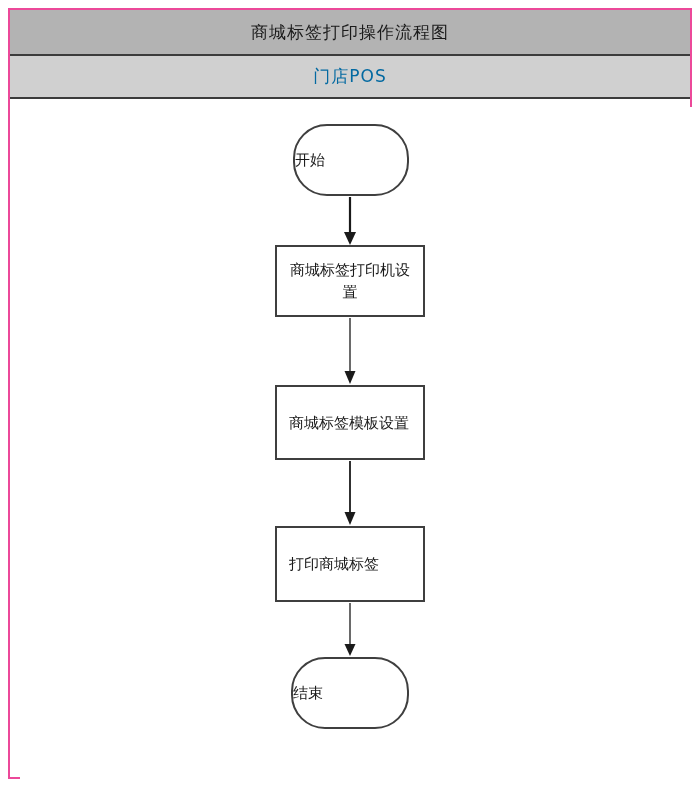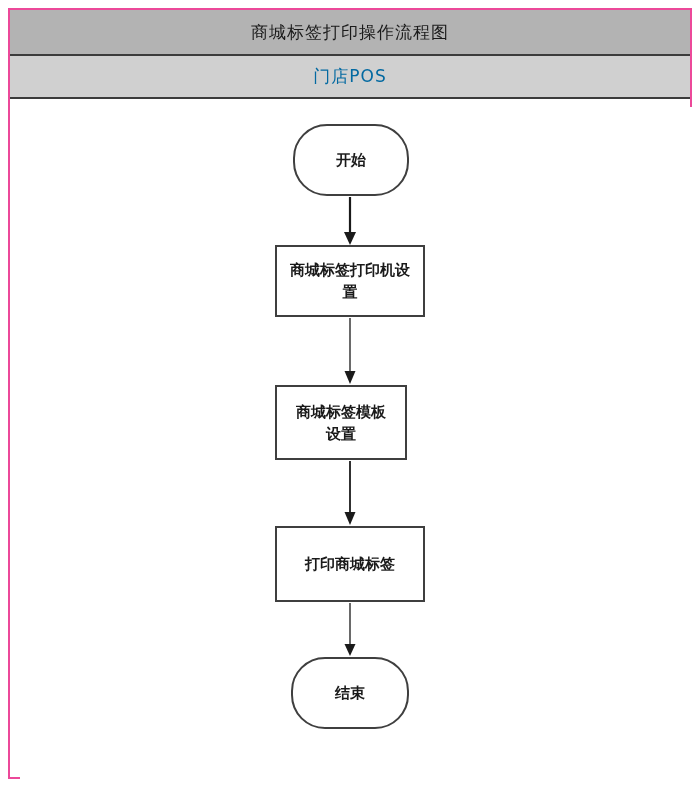--- a/index.html
+++ b/index.html
@@ -55,36 +55,35 @@
     height: 680px;
     background: #ffffff;
   }
   .node {
     position: absolute;
     box-sizing: border-box;
     border: 2px solid #3f3f3f;
     background: #ffffff;
     display: flex;
     align-items: center;
-    justify-content: center;
+    justify-content: flex-start;
     text-align: center;
     color: #1a1a1a;
     font-size: 15px;
     line-height: 22px;
-    font-weight: bold;
   }
   .terminator {
     border-radius: 34px;
   }
   .process {
     padding: 0 12px;
   }
   #node-start   { left: 293px; top: 124px; width: 116px; height: 72px; }
   #node-step1   { left: 275px; top: 245px; width: 150px; height: 72px; padding-left: 12px; }
-  #node-step2   { left: 275px; top: 385px; width: 132px; height: 75px; }
+  #node-step2   { left: 275px; top: 385px; width: 150px; height: 75px; }
   #node-step3   { left: 275px; top: 526px; width: 150px; height: 76px; }
   #node-end     { left: 291px; top: 657px; width: 118px; height: 72px; }
   #arrow-layer {
     position: absolute;
     left: 0;
     top: 0;
     width: 700px;
     height: 785px;
     pointer-events: none;
   }

